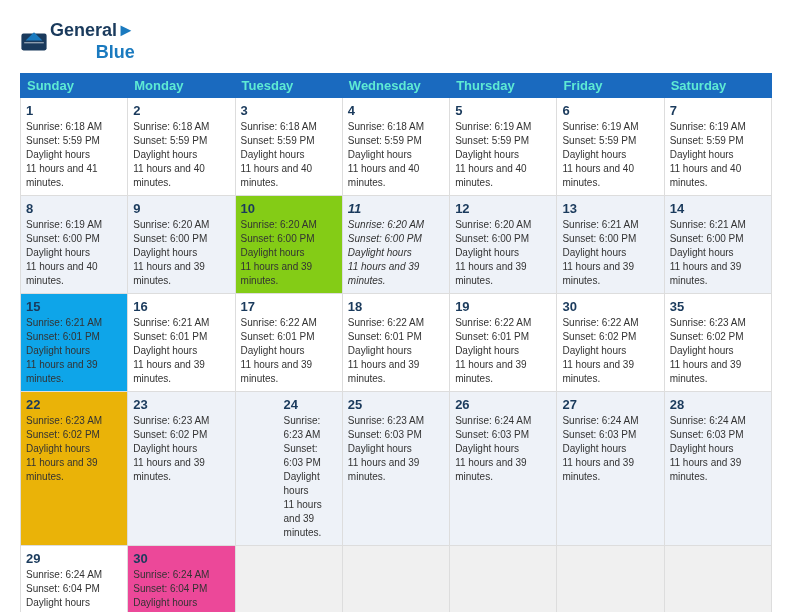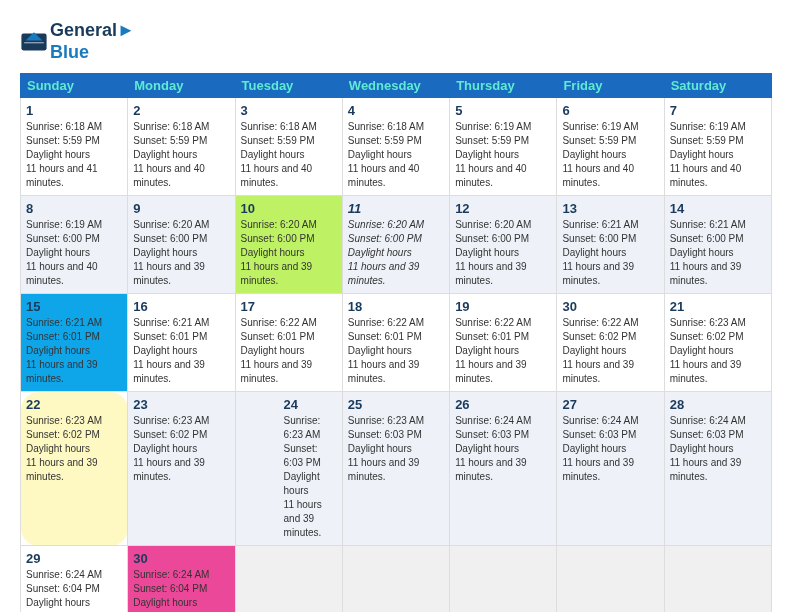--- a/index.html
+++ b/index.html
@@ -12,20 +12,21 @@
     }
     .header {
       display: flex;
       justify-content: space-between;
       align-items: flex-start;
       margin-bottom: 10px;
     }
     .logo {
       display: flex;
       align-items: center;
+      text-align: right;
     }
     .logo-text {
       font-size: 18px;
       font-weight: bold;
       color: #1a3a5c;
       line-height: 1.2;
     }
     .logo-text span {
       color: #1a7abf;
     }
@@ -203,21 +204,21 @@
       </td>
         <td style="background: rgb(238, 242, 248);">
         <span class="day-number">9</span>
         <div class="cell-content">
           Sunrise: 6:20 AM<br>
           Sunset: 6:00 PM<br>
           Daylight hours<br>
           11 hours and 39 minutes.
         </div>
       </td>
-        <td style="background: #bef264;">
+        <td style="background: #84cc16;">
         <span class="day-number">10</span>
         <div class="cell-content">
           Sunrise: 6:20 AM<br>
           Sunset: 6:00 PM<br>
           Daylight hours<br>
           11 hours and 39 minutes.
         </div>
       </td>
         <td style="background: rgb(238, 242, 248); font-style: italic;">
         <span class="day-number">11</span>
@@ -305,31 +306,31 @@
         <td style="background: rgb(255, 255, 255);">
         <span class="day-number">30</span>
         <div class="cell-content">
           Sunrise: 6:22 AM<br>
           Sunset: 6:02 PM<br>
           Daylight hours<br>
           11 hours and 39 minutes.
         </div>
       </td>
         <td style="background: rgb(255, 255, 255);">
-        <span class="day-number">21</span>
+        <span class="day-number">35</span>
         <div class="cell-content">
           Sunrise: 6:23 AM<br>
           Sunset: 6:02 PM<br>
           Daylight hours<br>
           11 hours and 39 minutes.
         </div>
       </td>
       </tr>
       <tr>
-        <td style="background: #fef9c3; border-radius: 18px;">
+        <td style="background: #eab308;">
         <span class="day-number">22</span>
         <div class="cell-content">
           Sunrise: 6:23 AM<br>
           Sunset: 6:02 PM<br>
           Daylight hours<br>
           11 hours and 39 minutes.
         </div>
       </td>
         <td style="background: rgb(238, 242, 248);">
         <span class="day-number">23</span>

